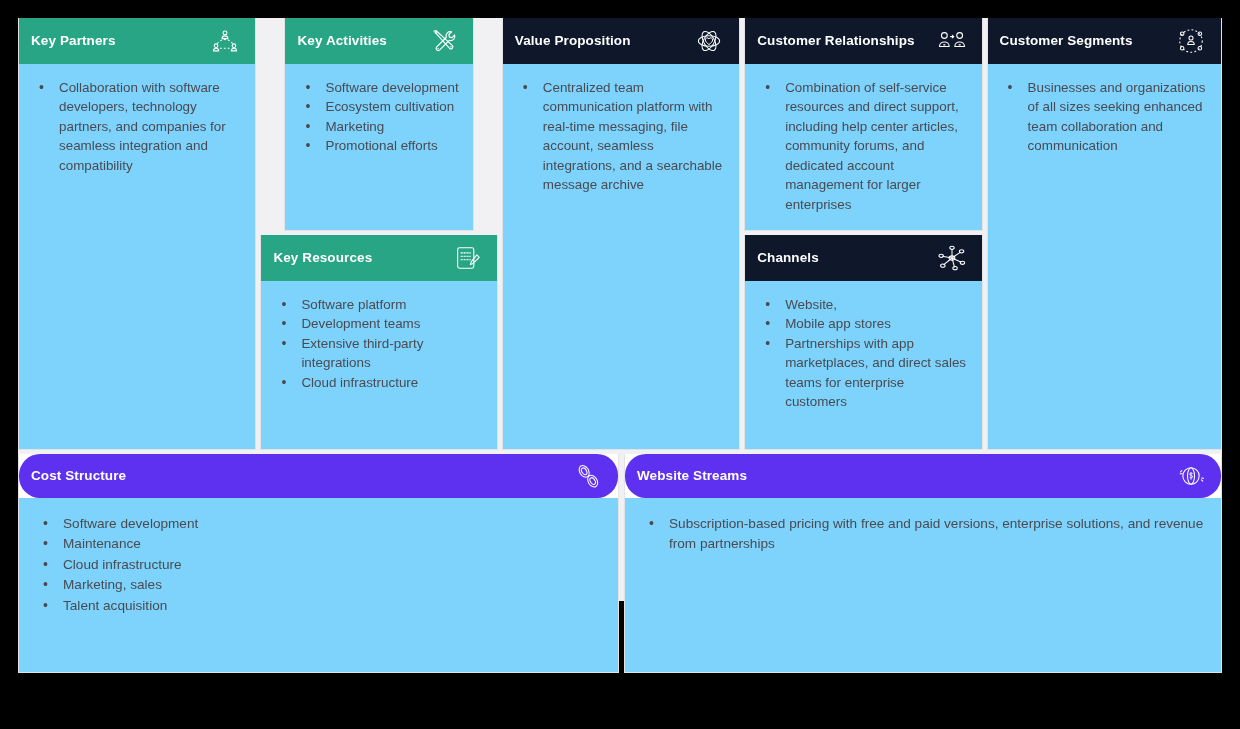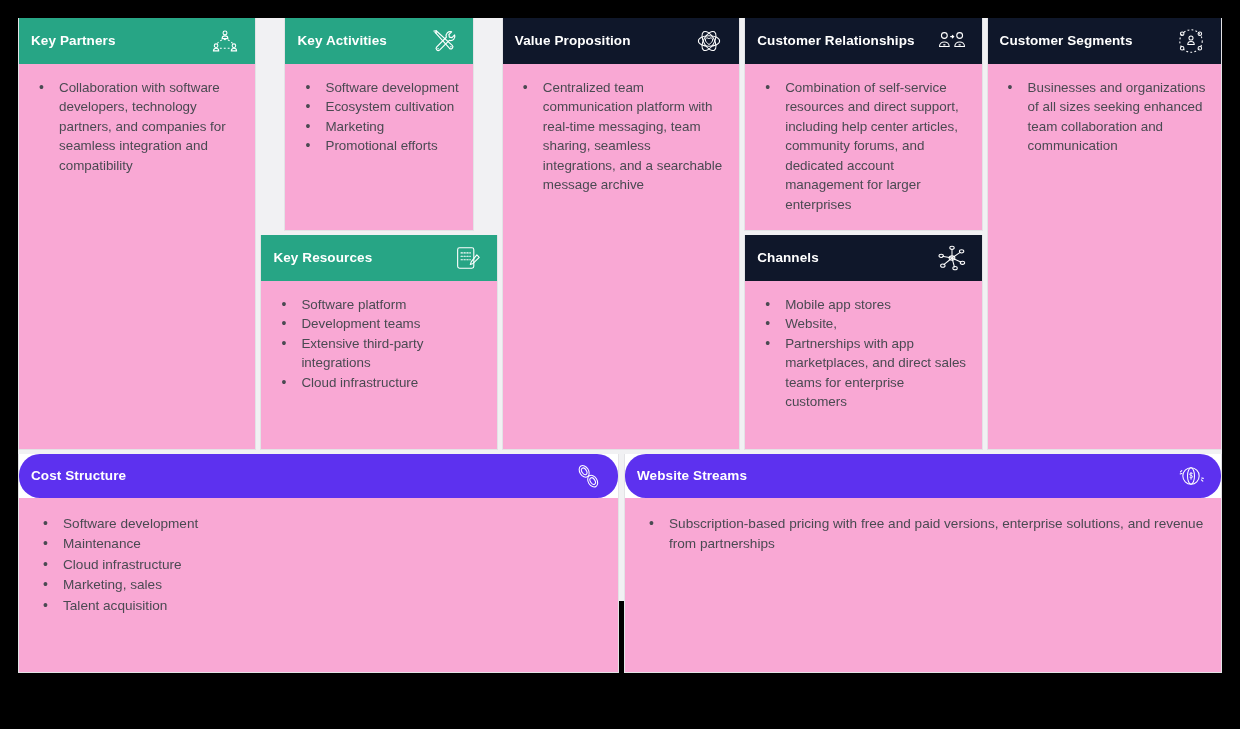--- a/index.html
+++ b/index.html
@@ -88,21 +88,21 @@
     display: block;
   }
 
   .hdr-green  { background: #27a585; }
   .hdr-blue   { background: #0f172a; }
   .hdr-purple { background: #5d31ef; }
 
   .block-body {
     flex: 1 1 auto;
     padding: 14px 14px 12px 14px;
-    background: #f9a8d4;
+    background: #7dd3fc;
   }
 
   
   ul.bullets {
     list-style: none;
     margin: 0;
     padding: 0;
   }
   ul.bullets > li {
     position: relative;
@@ -234,21 +234,21 @@
             <svg viewBox="0 0 40 40" fill="none" stroke="#ffffff" stroke-width="1.2">
               <ellipse cx="20" cy="20" rx="12.5" ry="6.2"></ellipse>
               <ellipse cx="20" cy="20" rx="12.5" ry="6.2" transform="rotate(60 20 20)"></ellipse>
               <ellipse cx="20" cy="20" rx="12.5" ry="6.2" transform="rotate(120 20 20)"></ellipse>
               <path d="M20 24.2c-2.6-2.1-4.3-3.5-4.3-5.4a2.3 2.3 0 0 1 4.3-1.3 2.3 2.3 0 0 1 4.3 1.3c0 1.9-1.7 3.3-4.3 5.4z" stroke-width="1.15"></path>
             </svg>
           </span>
         </div>
         <div class="block-body">
           <ul class="bullets">
-            <li>Centralized team communication platform with real-time messaging, team sharing, seamless integrations, and a searchable message archive</li>
+            <li>Centralized team communication platform with real-time messaging, file account, seamless integrations, and a searchable message archive</li>
           </ul>
         </div>
       </div>
     </div>
 
     <div class="col col-relations">
 
       <div class="block" style="height:213px">
         <div class="block-header hdr-blue">
           <span class="title">Customer Relationships</span>
@@ -287,22 +287,22 @@
               <ellipse cx="31.3" cy="12.2" rx="2.6" ry="1.9"></ellipse>
               <ellipse cx="32.3" cy="25.6" rx="2.6" ry="1.9"></ellipse>
               <ellipse cx="23.6" cy="32" rx="2.6" ry="1.9"></ellipse>
               <ellipse cx="9.2" cy="29" rx="2.6" ry="1.9"></ellipse>
               <ellipse cx="7.3" cy="17.4" rx="2.6" ry="1.9"></ellipse>
             </svg>
           </span>
         </div>
         <div class="block-body">
           <ul class="bullets">
+            <li>Website,</li>
             <li>Mobile app stores</li>
-            <li>Website,</li>
             <li>Partnerships with app marketplaces, and direct sales teams for enterprise customers</li>
           </ul>
         </div>
       </div>
     </div>
 
     <div class="col col-segments">
       <div class="block grow">
         <div class="block-header hdr-blue">
           <span class="title">Customer Segments</span>

